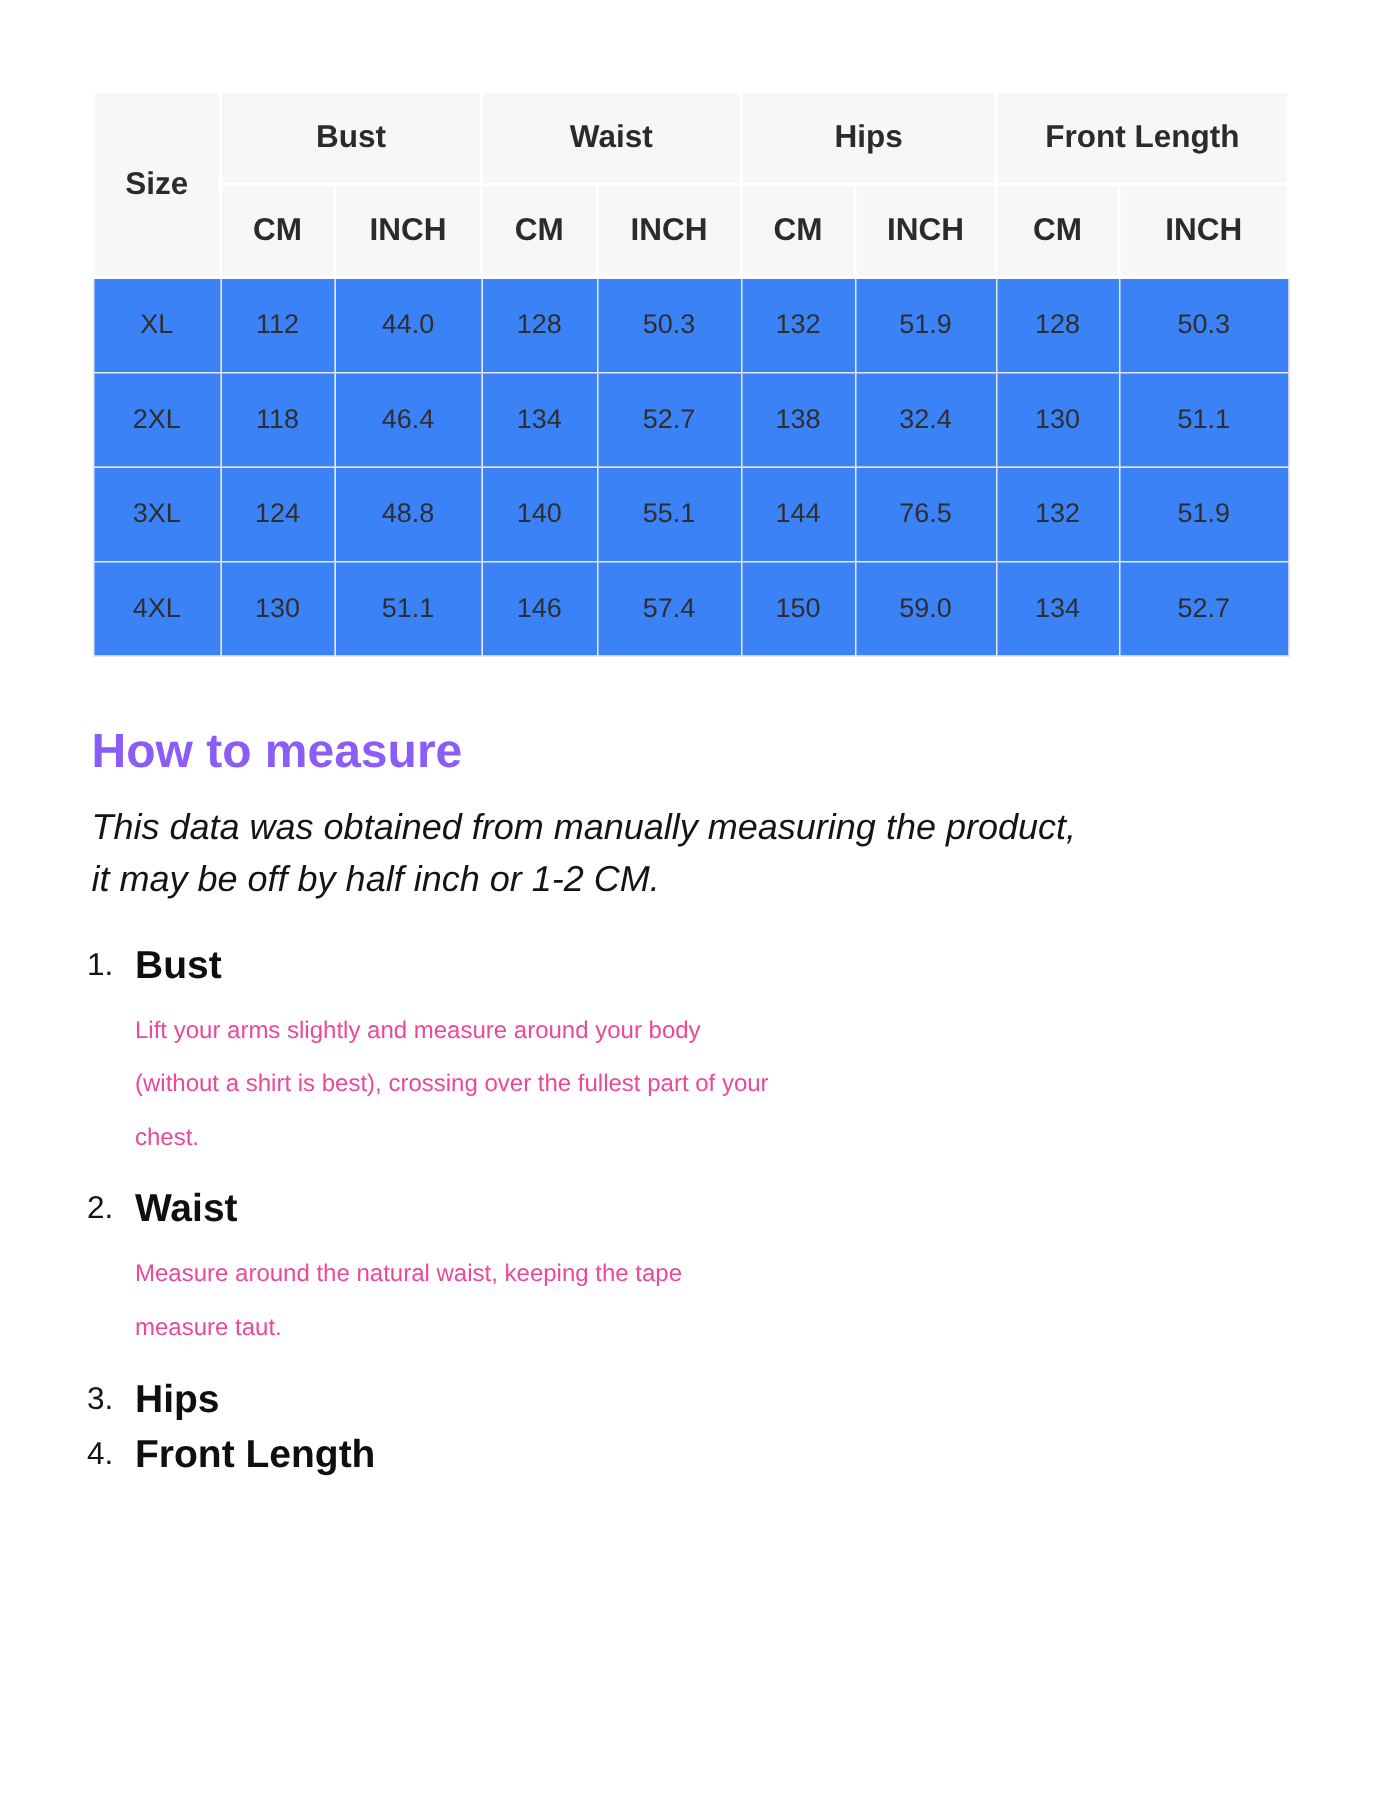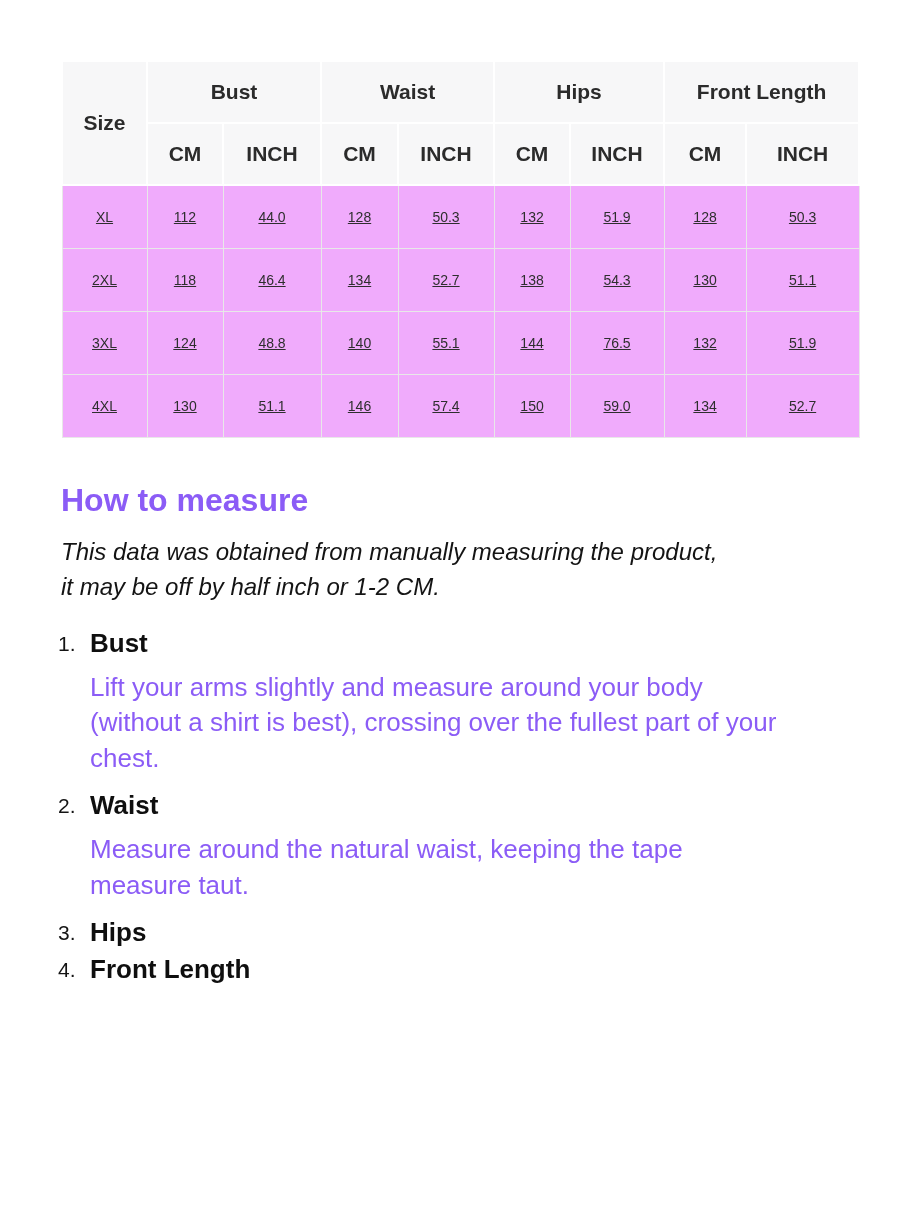--- a/index.html
+++ b/index.html
@@ -27,26 +27,25 @@
     font-weight: bold;
     font-size: 21px;
     color: #2b2b2b;
     text-align: center;
     vertical-align: middle;
   }
   table.size-chart thead tr { height: 62px; }
   table.size-chart tbody tr { height: 63px; }
   table.size-chart td {
     border: 1px solid #e8e8e8;
-    background: #f0abfc;
-    font-size: 14px;
+    background: #3b82f6;
+    font-size: 18px;
     color: #2e2e2e;
     text-align: center;
     vertical-align: middle;
-    text-decoration: underline;
   }
 
   
   .htm-heading {
     margin-top: 42px;
     font-size: 32px;
     line-height: 40px;
     font-weight: bold;
     color: #8b5cf6;
   }
@@ -75,23 +74,23 @@
   }
   .step-title {
     font-size: 26px;
     line-height: 37px;
     font-weight: bold;
     color: #0f0f0f;
   }
   .step-desc {
     margin-top: 8px;
     margin-bottom: 11px;
-    font-size: 26px;
+    font-size: 16px;
     line-height: 35.5px;
-    color: #8b5cf6;
+    color: #ec4899;
     white-space: pre-line;
   }
 </style>
 </head>
 <body>
 
 <div class="page">
 
   <table class="size-chart">
     <colgroup>
@@ -136,21 +135,21 @@
         <td>128</td>
         <td>50.3</td>
       </tr>
       <tr>
         <td>2XL</td>
         <td>118</td>
         <td>46.4</td>
         <td>134</td>
         <td>52.7</td>
         <td>138</td>
-        <td>54.3</td>
+        <td>32.4</td>
         <td>130</td>
         <td>51.1</td>
       </tr>
       <tr>
         <td>3XL</td>
         <td>124</td>
         <td>48.8</td>
         <td>140</td>
         <td>55.1</td>
         <td>144</td>

